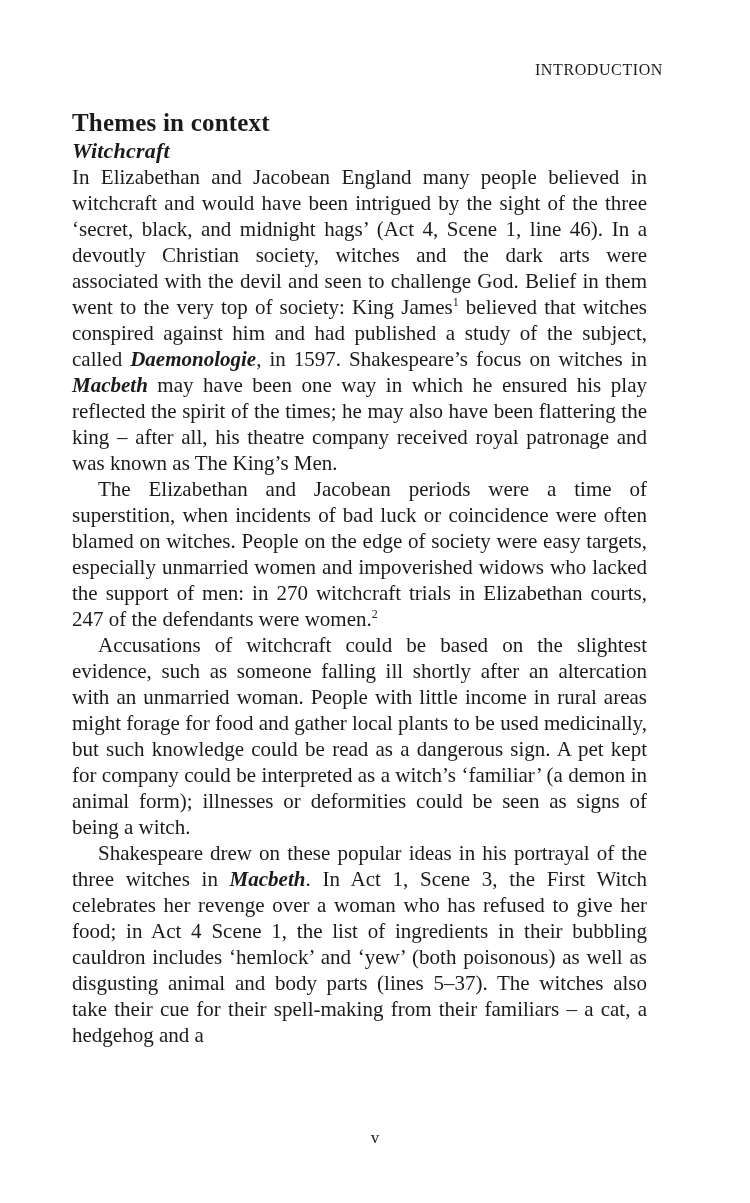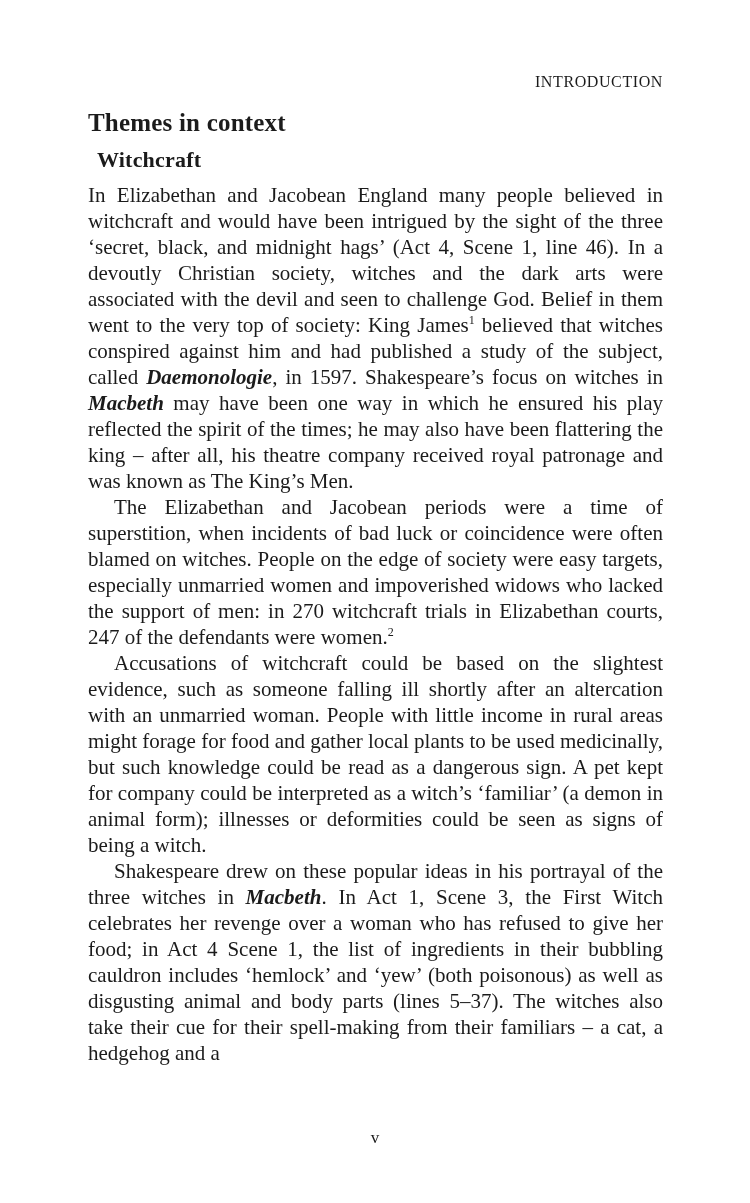--- a/index.html
+++ b/index.html
@@ -12,45 +12,46 @@
     width: 750px;
     height: 1203px;
     background: #ffffff;
     color: #1b1b1b;
     font-family: "Liberation Serif", serif;
     box-sizing: border-box;
     overflow: hidden;
   }
   .running-head {
     position: absolute;
-    top: 73px;
+    top: 61px;
     right: 87px;
     font-size: 16px;
     letter-spacing: 0.6px;
     color: #1b1b1b;
   }
   .content {
     position: absolute;
     top: 108px;
-    left: 88px;
+    left: 72px;
     width: 575px;
   }
   h1.section-title {
     margin: 0;
     font-size: 25px;
     line-height: 29px;
     font-weight: bold;
     letter-spacing: 0.2px;
   }
   h2.subsection-title {
-    margin: 9px;
+    margin: 0;
     font-size: 22px;
     line-height: 27px;
     font-weight: bold;
     letter-spacing: 0.2px;
+    font-style: italic;
   }
   .body-text p {
     margin: 0;
     font-size: 21px;
     line-height: 26px;
     text-align: justify;
     hyphens: none;
   }
   .body-text p.indent {
     text-indent: 26px;

